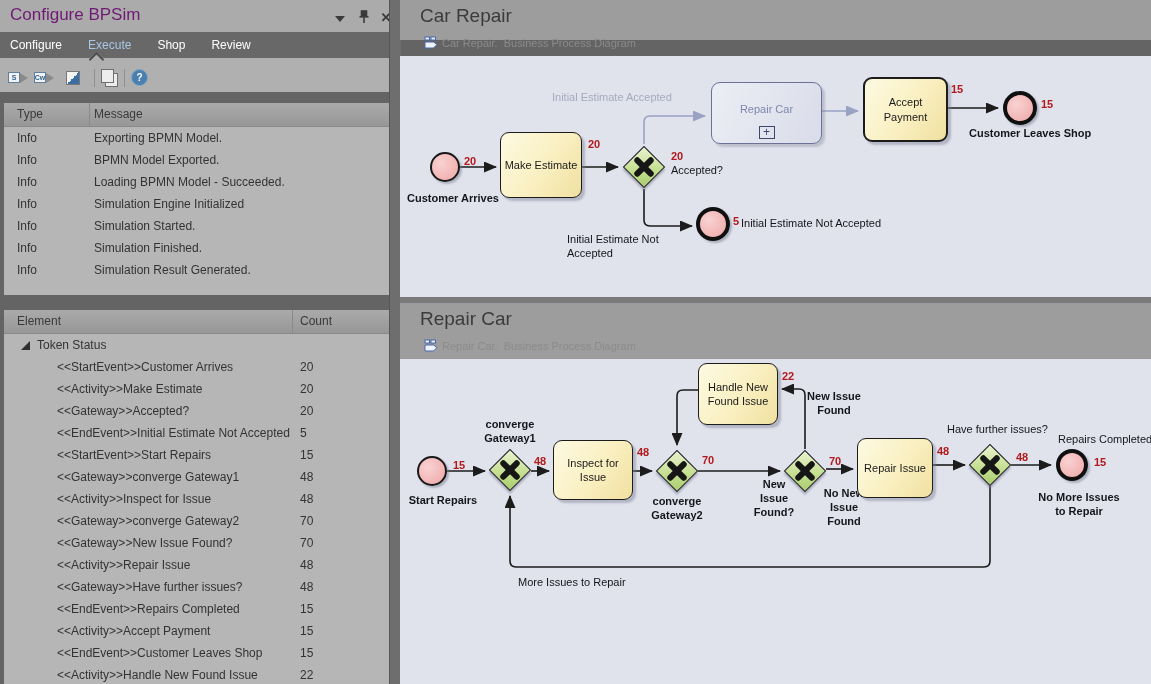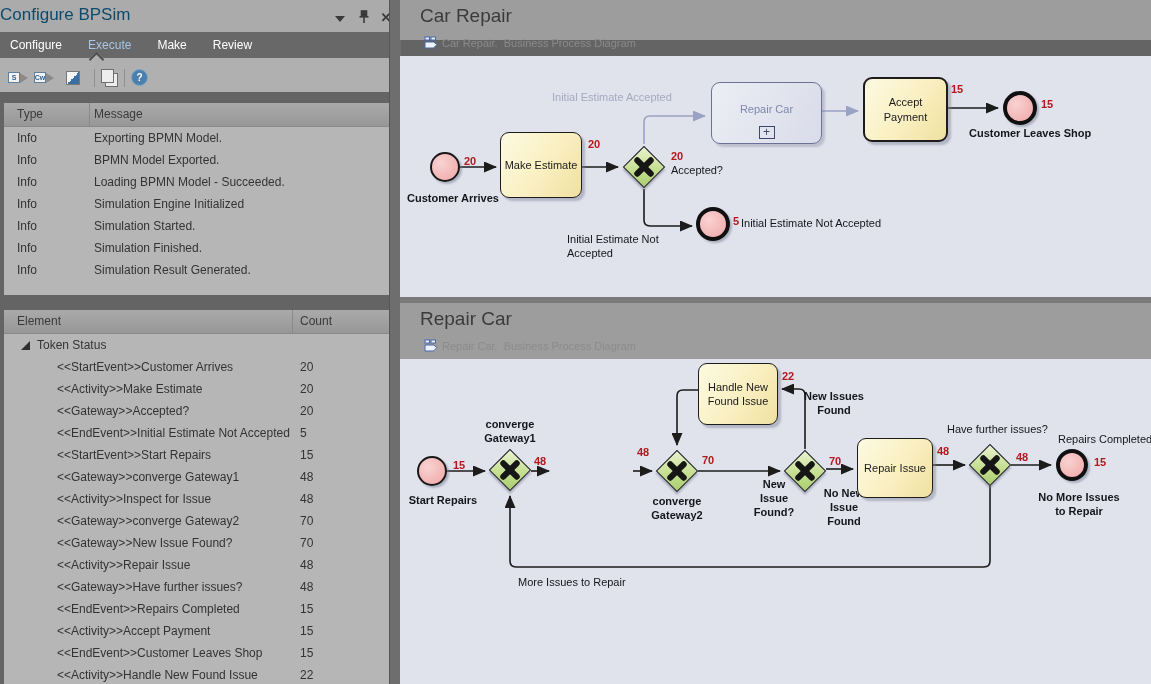--- a/index.html
+++ b/index.html
@@ -6,21 +6,21 @@
   body{
     width:1151px;height:684px;position:relative;overflow:hidden;
     background:#646464;font-family:"Liberation Sans",sans-serif;
     -webkit-font-smoothing:antialiased;
   }
   .abs{position:absolute;}
 
   
   .lp{left:0;top:0;width:389px;height:684px;background:#646464;}
   .lp-titlebar{left:0;top:0;width:389px;height:32px;background:#ababab;}
-  .lp-title{position:absolute;left:0;top:5px;font-size:17px;color:#0c4a6e;}
+  .lp-title{position:absolute;left:10px;top:5px;font-size:17px;color:#701a75;}
   .tb-ico{position:absolute;top:9px;width:16px;height:16px;cursor:pointer;display:flex;align-items:center;justify-content:center;}
   .tb-dd{left:332px;}
   .tb-dd .tri-dn{width:0;height:0;border-left:5px solid transparent;border-right:5px solid transparent;border-top:6px solid #3a3a3a;margin-top:3px;}
   .tb-pin{left:356px;}
   .tb-x{left:378px;font-size:13px;color:#3a3a3a;font-weight:bold;}
 
   .lp-tabs{left:0;top:32px;width:389px;height:26px;background:#686868;display:flex;align-items:center;padding-left:10px;box-sizing:border-box;gap:26px;}
   .lp-tab{font-size:12px;color:#ffffff;cursor:pointer;}
   .lp-tab.active{color:#a9c6e4;}
 
@@ -117,21 +117,21 @@
             <line x1="6" y1="7" x2="6" y2="13"></line>
           </g>
         </svg>
     </span>
     <span class="tb-ico tb-x">✕</span>
   </div>
 
   <div class="abs lp-tabs">
     <span class="lp-tab">Configure</span>
     <span class="lp-tab active">Execute</span>
-    <span class="lp-tab">Make</span>
+    <span class="lp-tab">Shop</span>
     <span class="lp-tab">Review</span>
   </div>
   <div class="abs lp-notchbar">
     <div class="notch"></div>
   </div>
 
   <div class="abs lp-toolbar">
     <span class="tool">
       <span class="arr"></span>
       <span class="chip">S</span>
@@ -372,20 +372,21 @@
   <div class="dcount" style="left:53px;top:100px;">15</div>
 
   <div class="gw" style="left:89px;top:90px;">
     <span class="gw-d"></span>
     <span class="xb x1"></span>
     <span class="xb x2"></span>
   </div>
   <div class="dlabel ctr" style="left:79px;top:59px;width:62px;">converge Gateway1</div>
   <div class="dcount" style="left:134px;top:96px;">48</div>
 
+  <div class="task" style="left:153px;top:81px;width:80px;height:60px;">Inspect for Issue</div>
   <div class="dcount" style="left:237px;top:87px;">48</div>
 
   <div class="gw" style="left:256px;top:91px;">
     <span class="gw-d"></span>
     <span class="xb x1"></span>
     <span class="xb x2"></span>
   </div>
   <div class="dlabel ctr" style="left:246px;top:136px;width:62px;">converge Gateway2</div>
   <div class="dcount" style="left:302px;top:95px;">70</div>
 
@@ -409,16 +410,16 @@
   <div class="dlabel nw" style="left:547px;top:64px;">Have further issues?</div>
   <div class="dcount" style="left:616px;top:92px;">48</div>
 
   <div class="evt evt-end sm" style="left:656px;top:90px;"></div>
   <div class="dlabel nw" style="left:658px;top:74px;">Repairs Completed</div>
   <div class="dcount" style="left:694px;top:97px;">15</div>
   <div class="dlabel ctr" style="left:634px;top:132px;width:90px;">No More Issues to Repair</div>
 
   <div class="task" style="left:298px;top:4px;width:80px;height:62px;">Handle New Found Issue</div>
   <div class="dcount" style="left:382px;top:11px;">22</div>
-  <div class="dlabel ctr" style="left:402px;top:31px;width:64px;">New Issues Found</div>
+  <div class="dlabel ctr" style="left:402px;top:31px;width:64px;">New Issue Found</div>
 
   <div class="dlabel nw" style="left:118px;top:217px;">More Issues to Repair</div>
 </div>
 
 </body></html>

